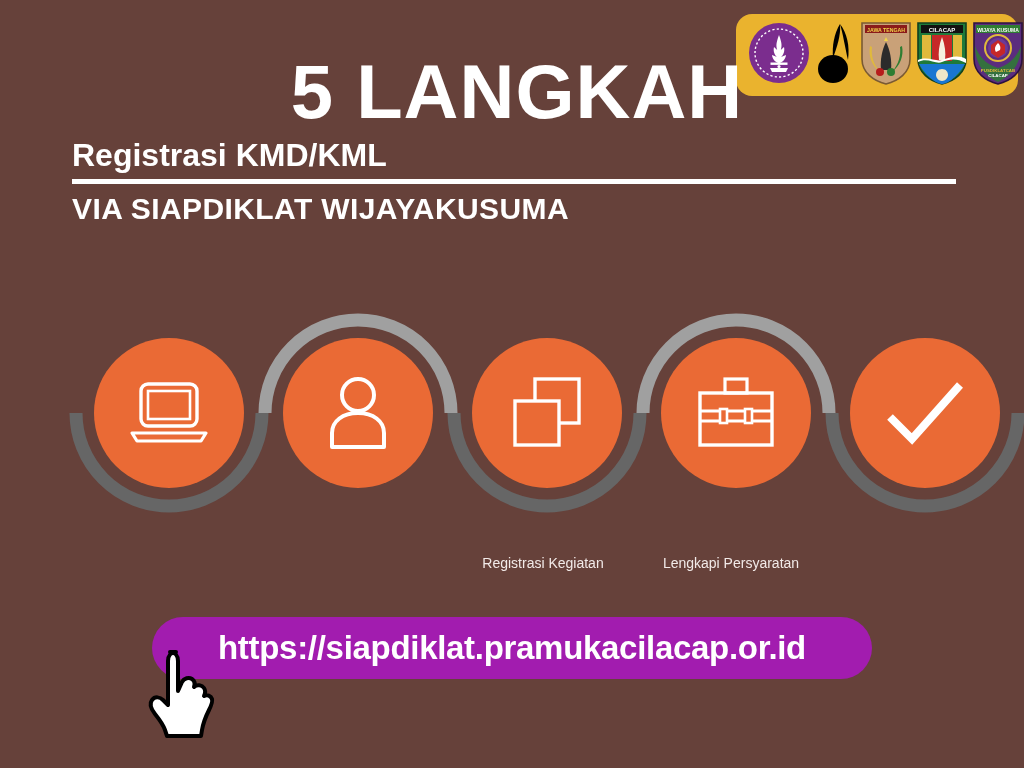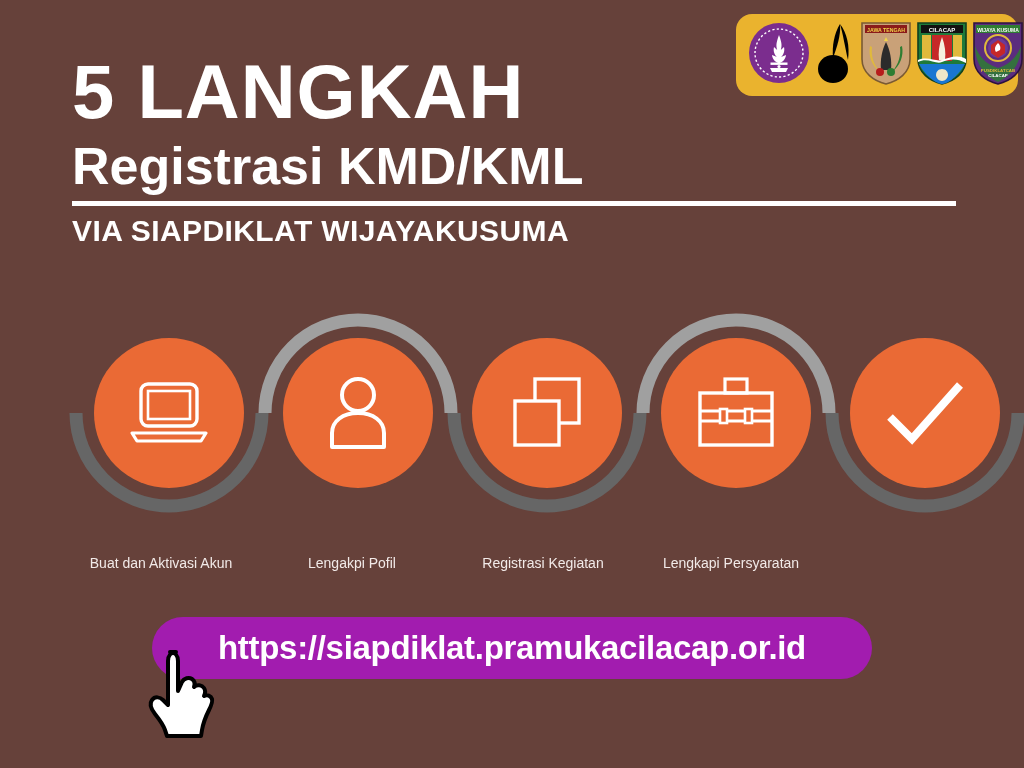--- a/index.html
+++ b/index.html
@@ -44,24 +44,25 @@
     width: 890px;
   }
   .title-main {
     color: #ffffff;
     font-size: 76px;
     font-weight: bold;
     line-height: 0.95;
     letter-spacing: 1px;
     margin: 0;
     white-space: nowrap;
+    text-align: center;
   }
   .title-sub {
     color: #ffffff;
-    font-size: 52px;
+    font-size: 32px;
     font-weight: bold;
     line-height: 1.1;
     margin: 10px 0 0 0;
     white-space: nowrap;
   }
   .divider {
     margin-top: 6px;
     width: 884px;
     height: 5px;
     background: #ffffff;
@@ -298,22 +299,20 @@
       <div class="disc">
         <svg width="86" height="72" viewBox="0 0 86 72">
           <path d="M8 40 l22 22 l48 -54" fill="none" stroke="#ffffff" stroke-width="8" stroke-linejoin="miter" stroke-linecap="butt"></path>
         </svg>
       </div>
     </div>
 
   </div>
 
   <div class="captions">
-    <div class="caption" style="left:58px">Buat dan Aktivasi Akun</div>
-    <div class="caption" style="left:249px">Lengakpi Pofil</div>
     <div class="caption" style="left:440px">Registrasi Kegiatan</div>
     <div class="caption" style="left:628px">Lengkapi Persyaratan</div>
   </div>
 
   <div class="url-pill">
     <span class="url-text">https://siapdiklat.pramukacilacap.or.id</span>
   </div>
 
   <svg class="cursor-hand" viewBox="0 0 74 96">
     <path d="M26 8 c5 0 8 4 8 9 v30 l4 -9 c2 -4 7 -5 10 -3 c3 2 3 5 2 8

